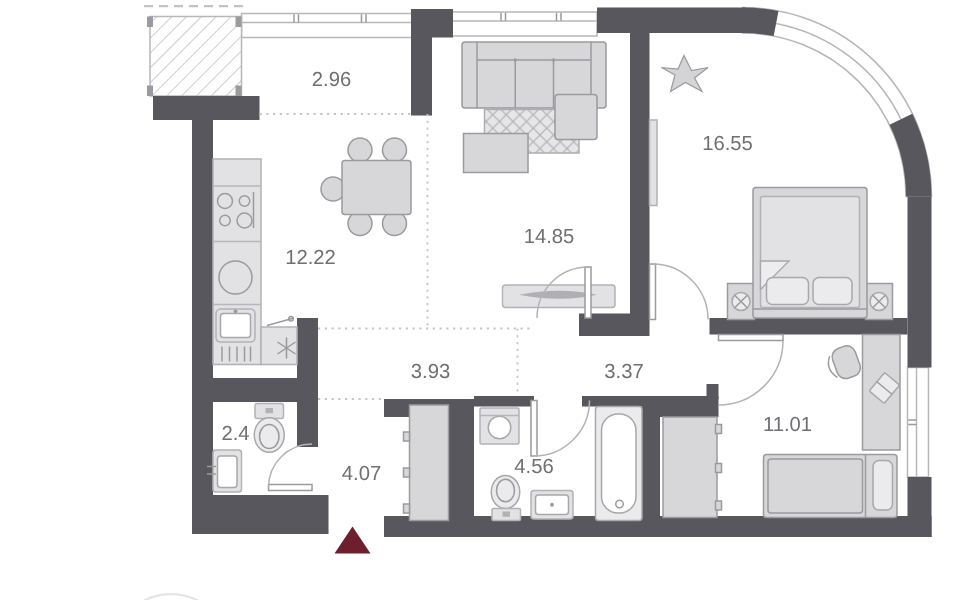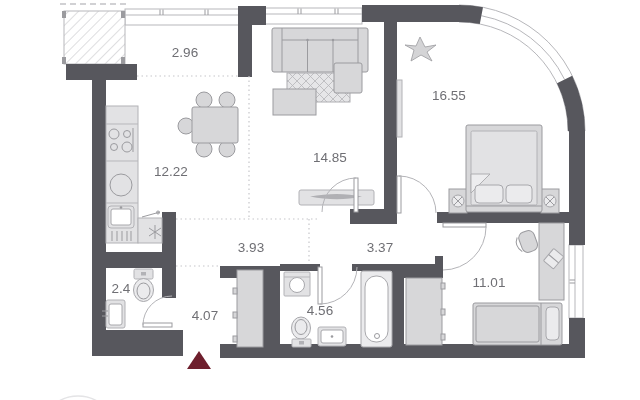--- a/index.html
+++ b/index.html
@@ -4,21 +4,21 @@
 <style>
   html, body {
     margin: 0;
     padding: 0;
     width: 640px;
     height: 400px;
     background: #ffffff;
     overflow: hidden;
     font-family: "Liberation Sans", sans-serif;
   }
-  #plan-wrap { position: relative; width: 511px; height: 400px; }
+  #plan-wrap { position: relative; width: 511px; height: 400px; padding-left: 36px; }
   svg { display: block; }
   .room-label {
     font-family: "Liberation Sans", sans-serif;
     font-size: 13.5px;
     fill: #6f6f74;
     text-anchor: middle;
   }
   .wall { fill: #57575d; }
   .win  { fill: #ffffff; stroke: #b7b7bb; stroke-width: 1; }
   .winline { stroke: #b7b7bb; stroke-width: 1; fill: none; }

